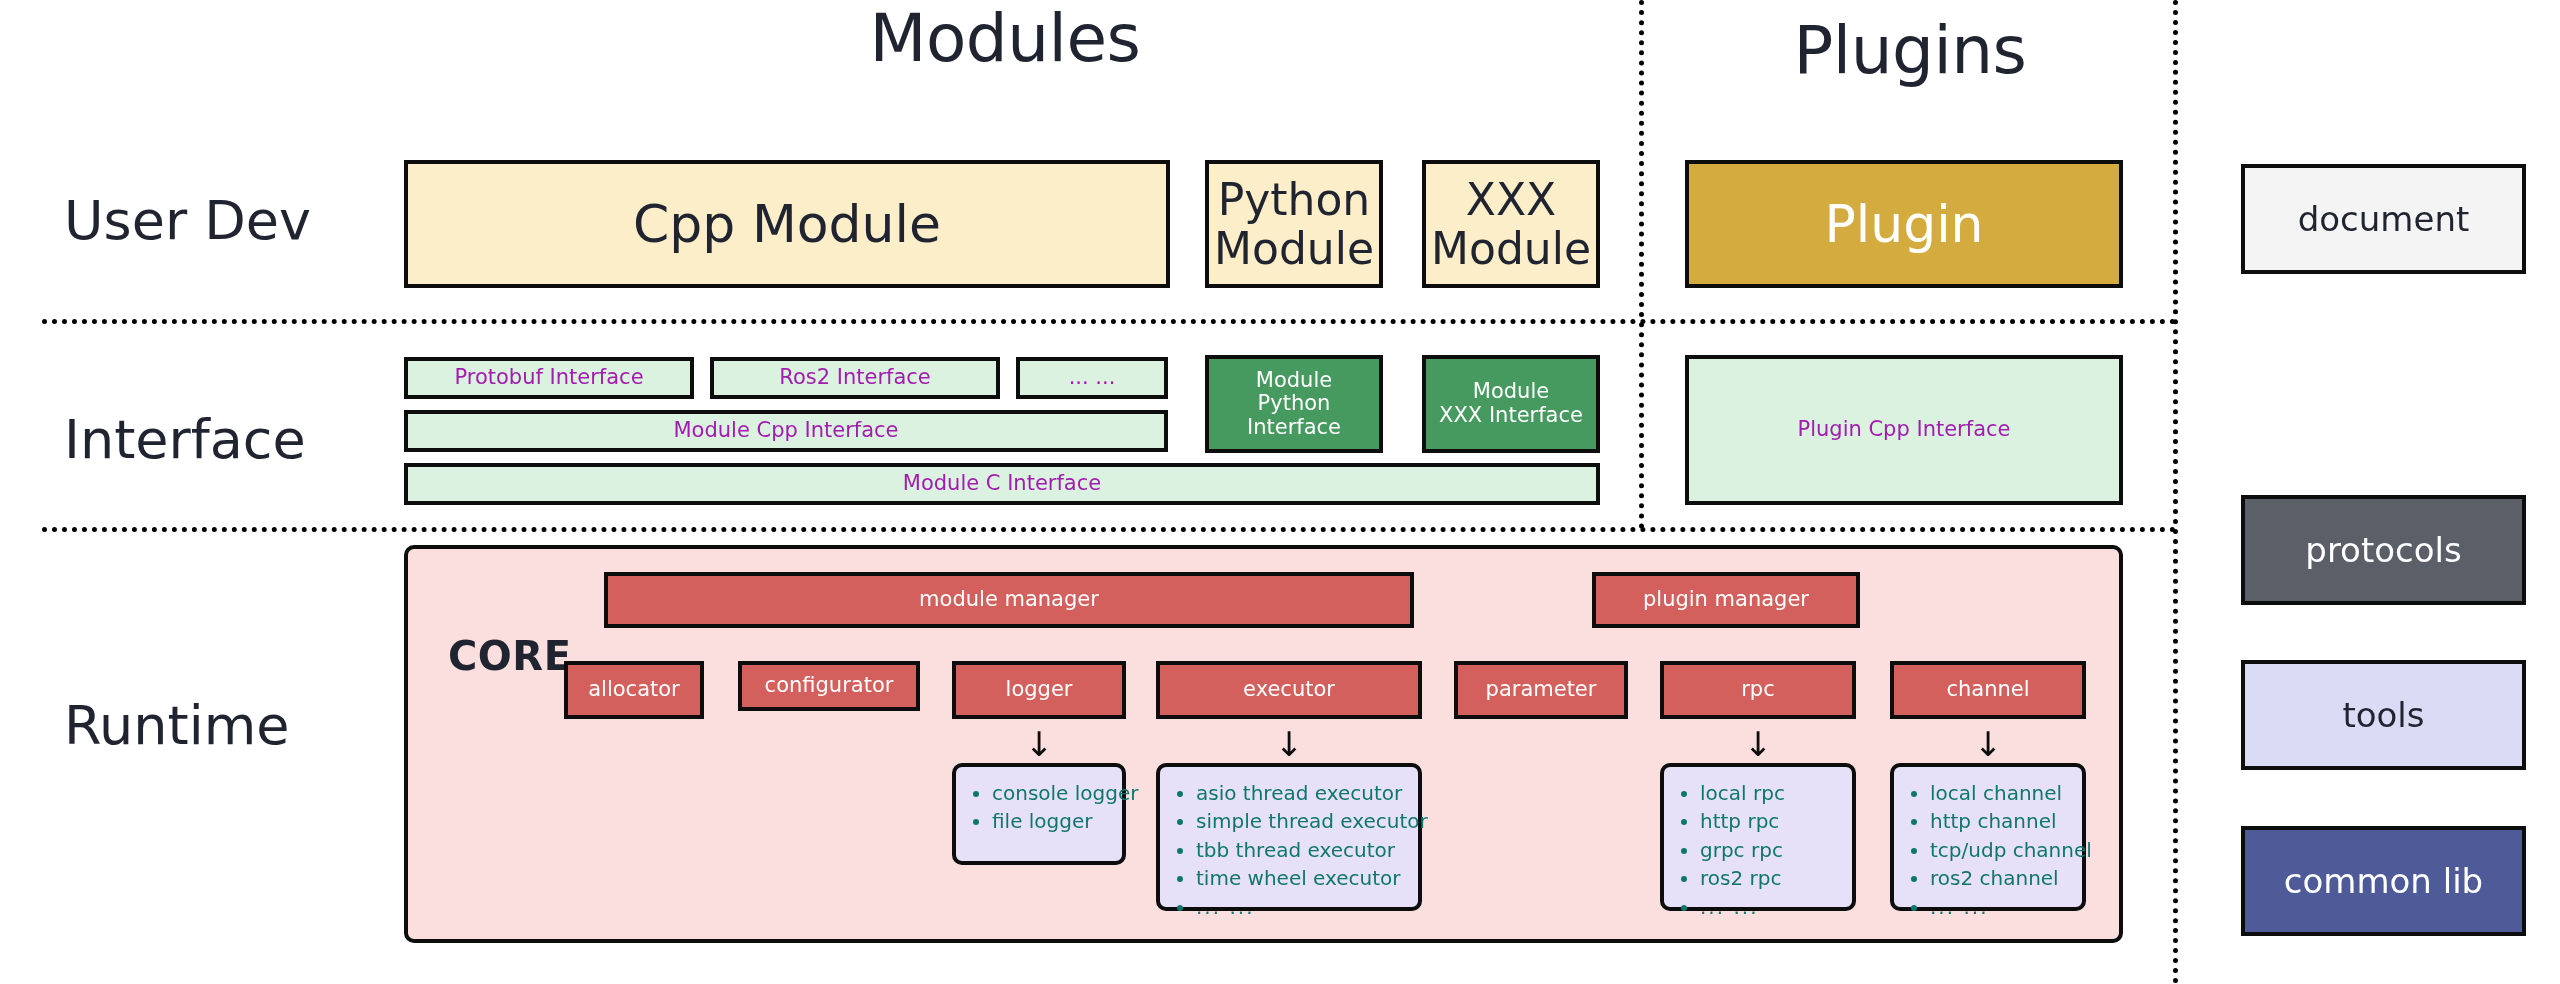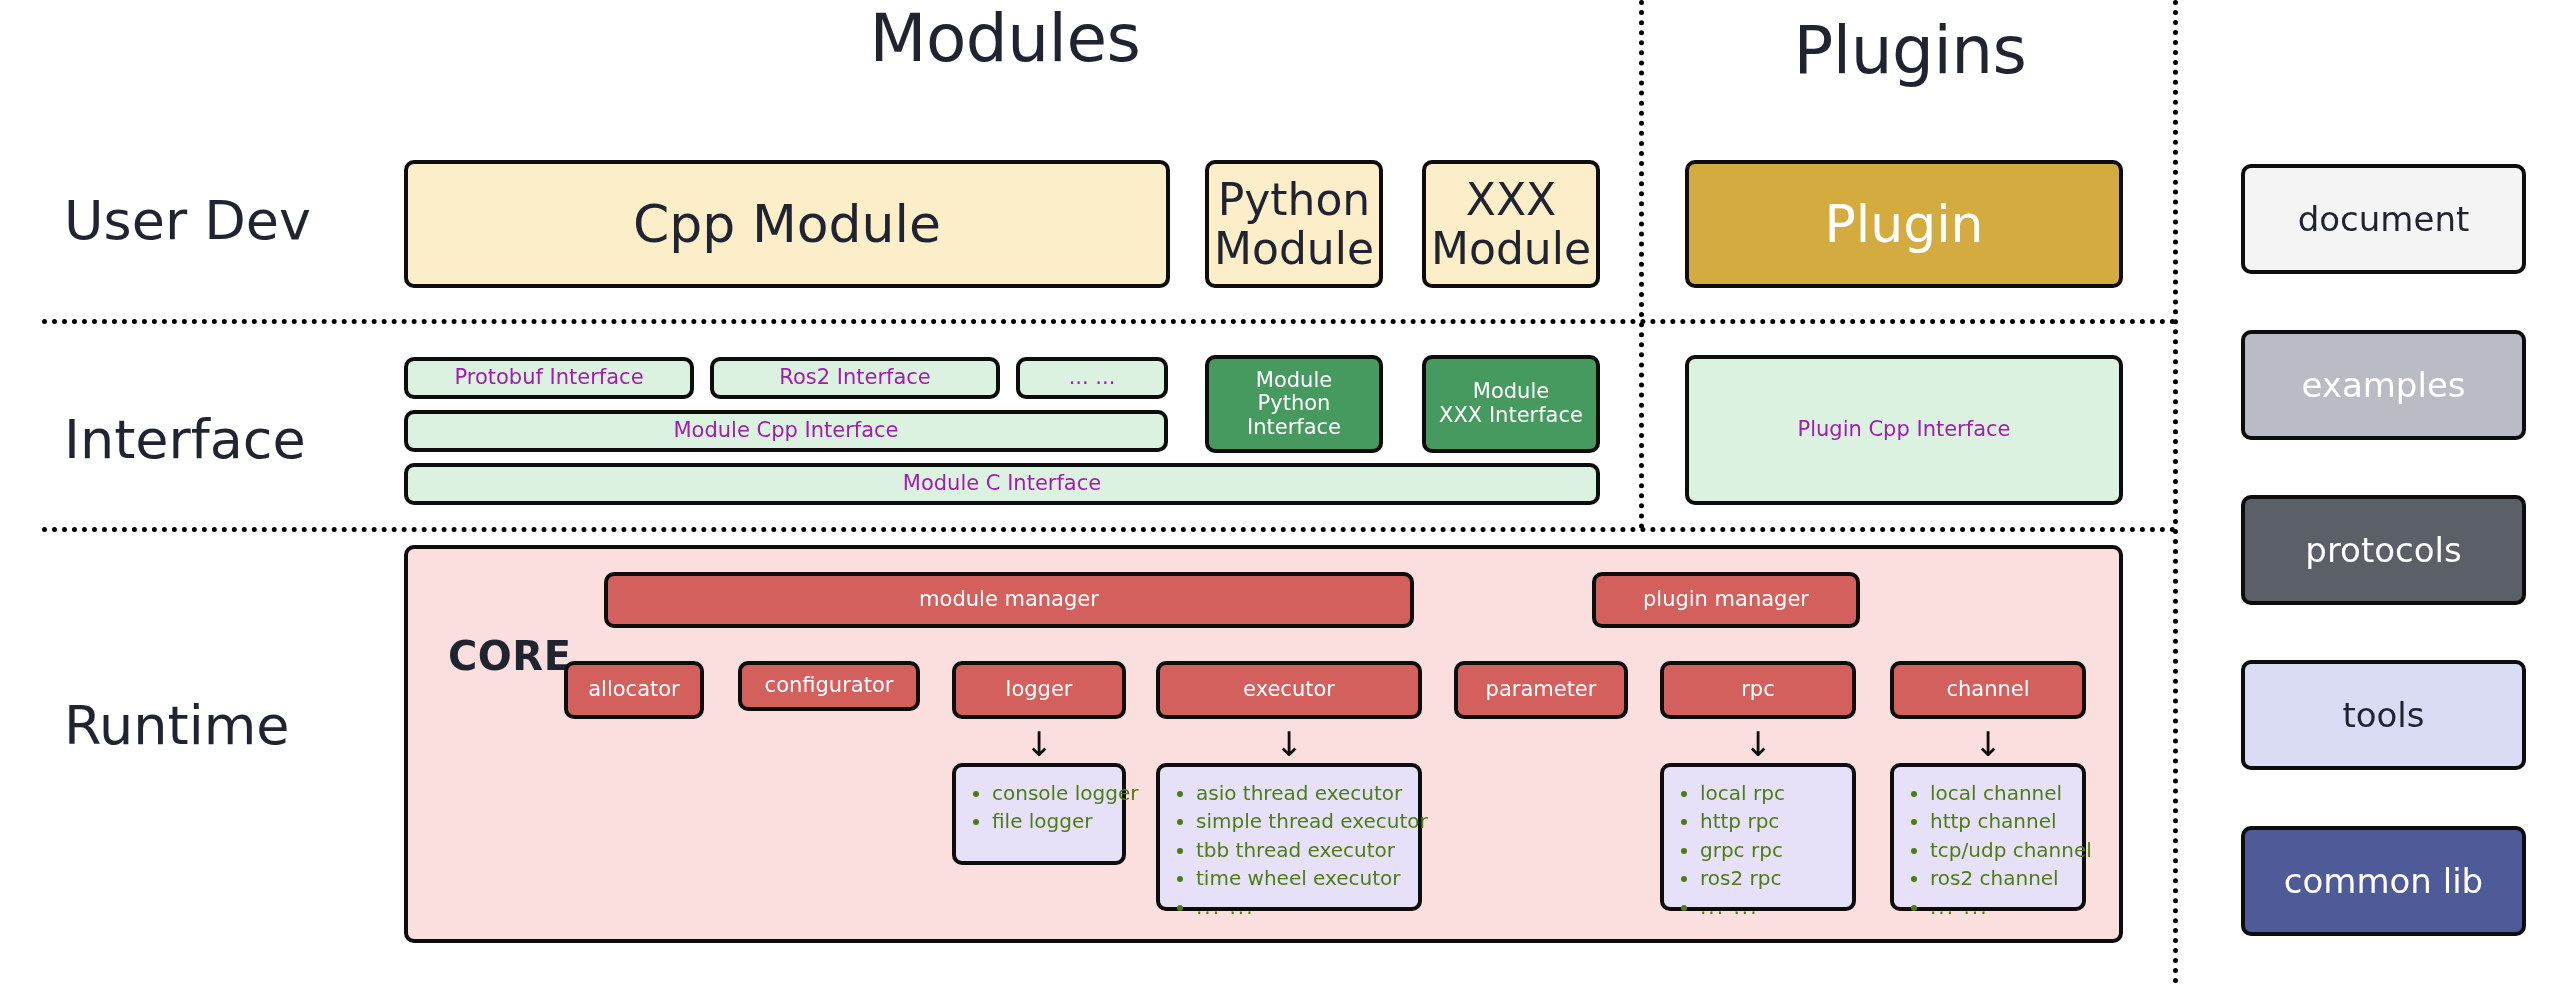--- a/index.html
+++ b/index.html
@@ -48,21 +48,21 @@
     height: 0;
   }
   .v-divider {
     border-left: 5px dotted #000000;
     width: 0;
   }
 
   
   .box {
     border: 4px solid #0d0d0d;
-    border-radius: 10px;
+    border-radius: 0;
     display: flex;
     align-items: center;
     justify-content: center;
     text-align: center;
     line-height: 1.12;
     padding: 2px 6px;
   }
   .box.multi { flex-direction: column; }
 
   .cream   { background: #fbeec8; color: #1f2430; }
@@ -101,21 +101,21 @@
     flex-direction: column;
     justify-content: flex-start;
   }
   .detail ul {
     margin: 0;
     padding: 0 0 0 26px;
     list-style: disc;
   }
   .detail li {
     font-size: 20px;
-    color: #4d7c0f;
+    color: #0f766e;
     line-height: 1.42;
     white-space: nowrap;
   }
   .detail li::marker { font-size: 20px; }
   .ellipsis-li { color: #6f6f80; letter-spacing: 2px; }
 
   
   .arrow {
     display: flex;
     align-items: center;
@@ -230,18 +230,17 @@
           <li>local channel</li>
           <li>http channel</li>
           <li>tcp/udp channel</li>
           <li>ros2 channel</li>
           <li class="ellipsis-li">... ...</li>
         </ul>
     </div>
   </div>
 
   <div class="abs box o-doc t-large" style="left:2241px; top:164px; width:285px; height:110px;">document</div>
-  <div class="abs box o-ex t-large" style="left:2241px; top:330px; width:285px; height:110px;">examples</div>
   <div class="abs box o-proto t-large" style="left:2241px; top:495px; width:285px; height:110px;">protocols</div>
   <div class="abs box o-tools t-large" style="left:2241px; top:660px; width:285px; height:110px;">tools</div>
   <div class="abs box o-lib t-large" style="left:2241px; top:826px; width:285px; height:110px;">common lib</div>
 
 </div>
 
 </body></html>

